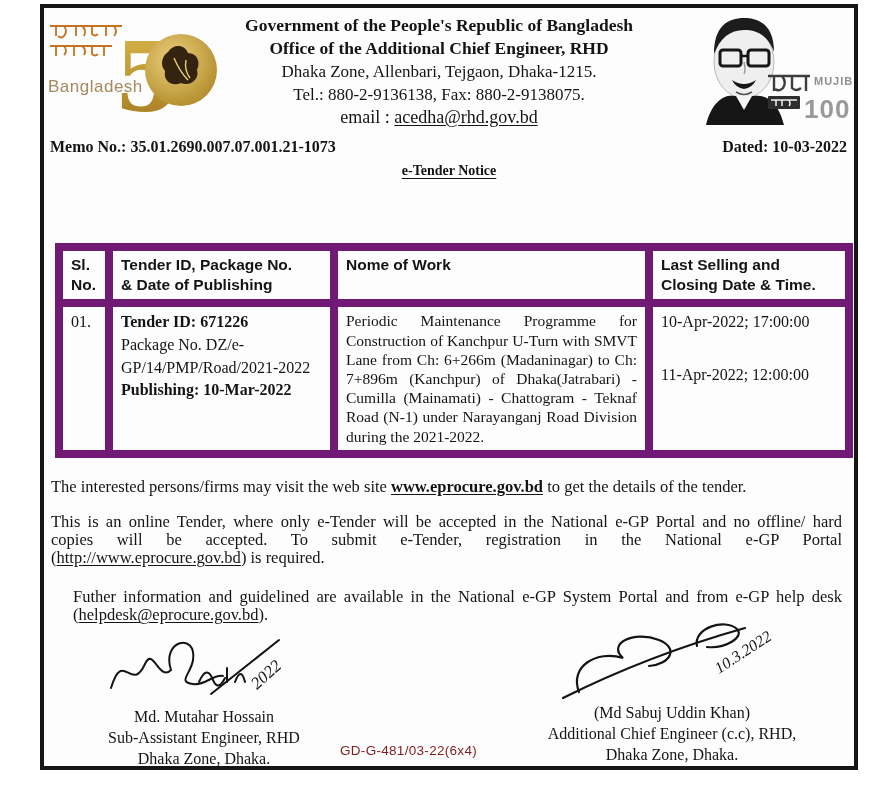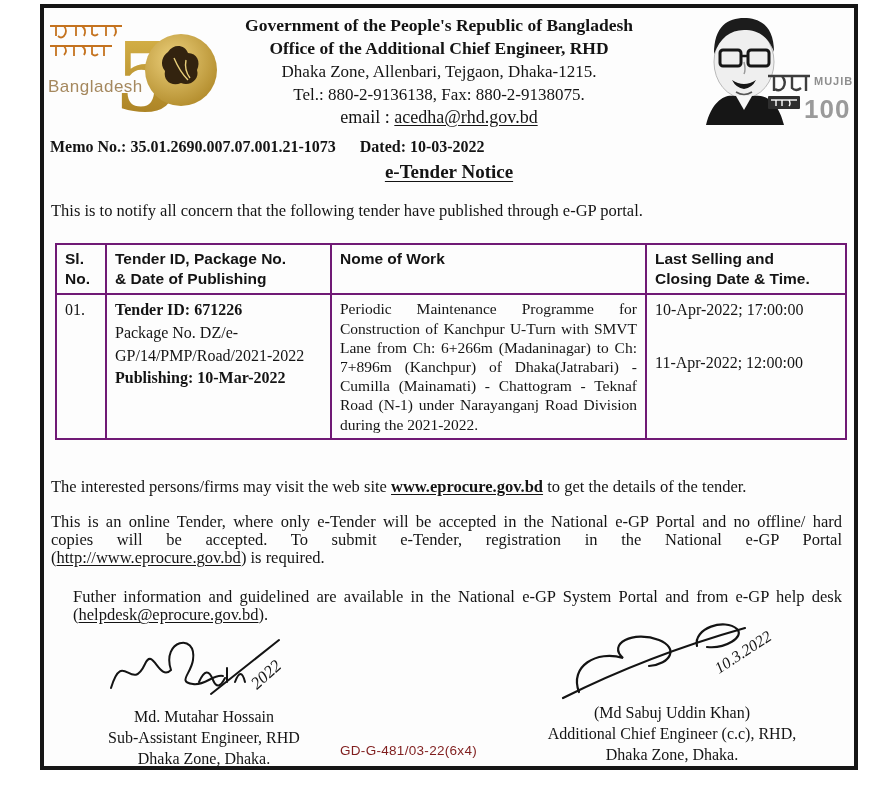--- a/index.html
+++ b/index.html
@@ -13,28 +13,28 @@
     border:4px solid #161616; background:#fdfdfd;
   }
   
   .logo-left { position:absolute; left:4px; top:10px; width:175px; height:102px; }
   .logo-right { position:absolute; left:648px; top:2px; width:165px; height:115px; }
   .org-block { position:absolute; left:138px; right:158px; top:6px; text-align:center; }
   .org-line { font-size:17px; line-height:23px; }
   .org-line.bold { font-weight:bold; font-size:17.5px; }
   .email-line { font-size:18px; line-height:23px; }
   
-  .memo-row { position:absolute; left:6px; right:7px; top:130px; display:flex; justify-content:flex-start;
+  .memo-row { position:absolute; left:6px; right:7px; top:130px; display:flex; justify-content:space-between;
               font-weight:bold; font-size:16px;gap:24px; }
   .notice-title { position:absolute; left:0; right:0; top:153px; text-align:center; }
-  .notice-title span { font-size:19px; font-weight:bold; text-decoration:underline; text-underline-offset:3px; }
+  .notice-title span { font-size:14px; font-weight:bold; text-decoration:underline; text-underline-offset:3px; }
   .intro { position:absolute; left:7px; right:14px; top:193px; font-size:16.5px; }
   
   table.tender { position:absolute; left:11px; top:235px; width:790px; border-collapse:collapse; table-layout:fixed; }
-  table.tender th, table.tender td { border:2px solid #701a75; vertical-align:top; padding:4px 8px; }
+  table.tender th, table.tender td { border:8px solid #701a75; vertical-align:top; padding:4px 8px; }
   table.tender th { font-family:"Liberation Sans",sans-serif; font-size:15.5px; font-weight:bold;
                     text-align:left; line-height:1.3; }
   th.c3h { text-align:center; }
   td { font-size:16px; line-height:1.42; }
   td.c1 { padding-left:9px; }
   td.c3 { text-align:justify; font-size:15.5px; line-height:1.24; padding:5px 7px;margin-top:37px; }
   tr.data td { height:140px; }
   .bold { font-weight:bold; }
   .closing-line { margin-top:30px; }
   
@@ -153,21 +153,20 @@
 
     <div class="memo-row">
       <span>Memo No.: 35.01.2690.007.07.001.21-1073</span>
       <span>Dated: 10-03-2022</span>
     </div>
 
     <div class="notice-title">
       <span>e-Tender Notice</span>
     </div>
 
-    <p class="intro">This is to notify all concern that the following tender have published through e-GP portal.</p>
 
     <table class="tender">
       <colgroup>
           <col style="width:50px">
           <col style="width:225px">
           <col style="width:315px">
           <col style="width:200px">
         </colgroup>
       <thead>
         <tr>

